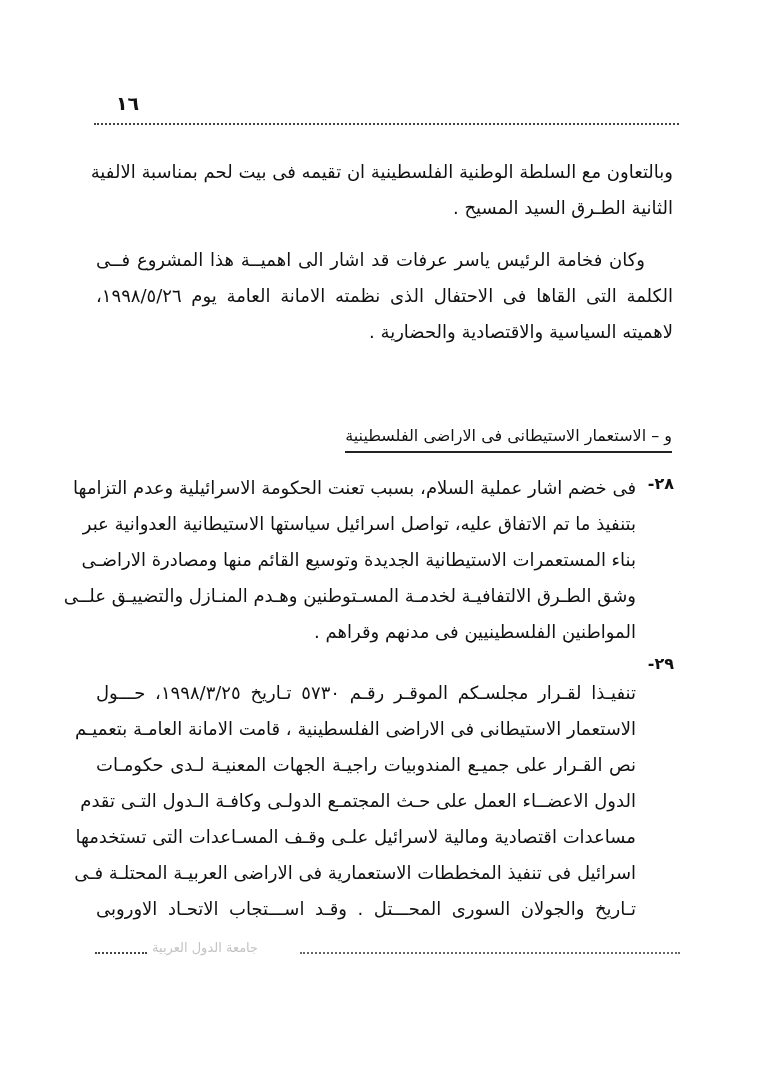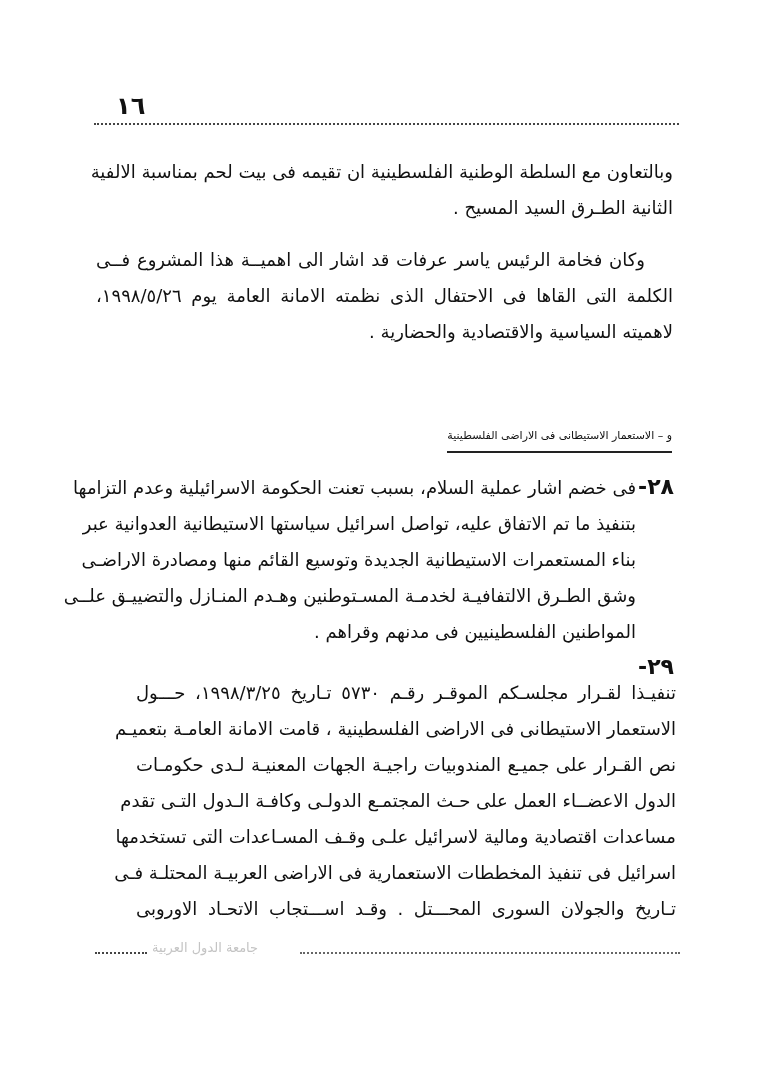--- a/index.html
+++ b/index.html
@@ -12,21 +12,21 @@
       height: 1088px;
       position: relative;
       overflow: hidden;
       font-family: "DejaVu Sans", sans-serif;
       color: #111111;
     }
     .page-number {
       position: absolute;
       left: 116px;
       top: 92px;
-      font-size: 24px;
+      font-size: 19px;
       font-weight: bold;
       direction: rtl;
     }
     .rule {
       position: absolute;
       height: 0;
       border-top: 2px dotted #444;
     }
     .rule-top {
       left: 94px;
@@ -79,45 +79,44 @@
     .para-2 {
       left: 96px;
       width: 577px;
       top: 242px;
     }
     .heading {
       position: absolute;
       right: 100px;
       top: 422px;
       direction: rtl;
-      font-size: 11px;
+      font-size: 16px;
       line-height: 28px;
       border-bottom: 2px solid #222;
       padding-bottom: 1px;
       white-space: nowrap;
     }
     .item-num {
       position: absolute;
       right: 98px;
-      font-size: 22px;
+      font-size: 16px;
       font-weight: bold;
       direction: rtl;
     }
     .item-28-num { top: 474px; }
     .item-29-num { top: 654px; margin-left: 20px; }
     .item-28 {
       left: 96px;
       width: 540px;
       top: 470px;
     }
     .item-29 {
       left: 96px;
       width: 540px;
       top: 675px;
-      margin-left: 40px;
     }
   </style>
 </head>
 <body>
 
 <div class="page-number">١٦</div>
 <div class="rule rule-top"></div>
 
 <div class="text-block para-1">
   <span class="line">وبالتعاون مع السلطة الوطنية الفلسطينية ان تقيمه فى بيت لحم بمناسبة الالفية</span>

